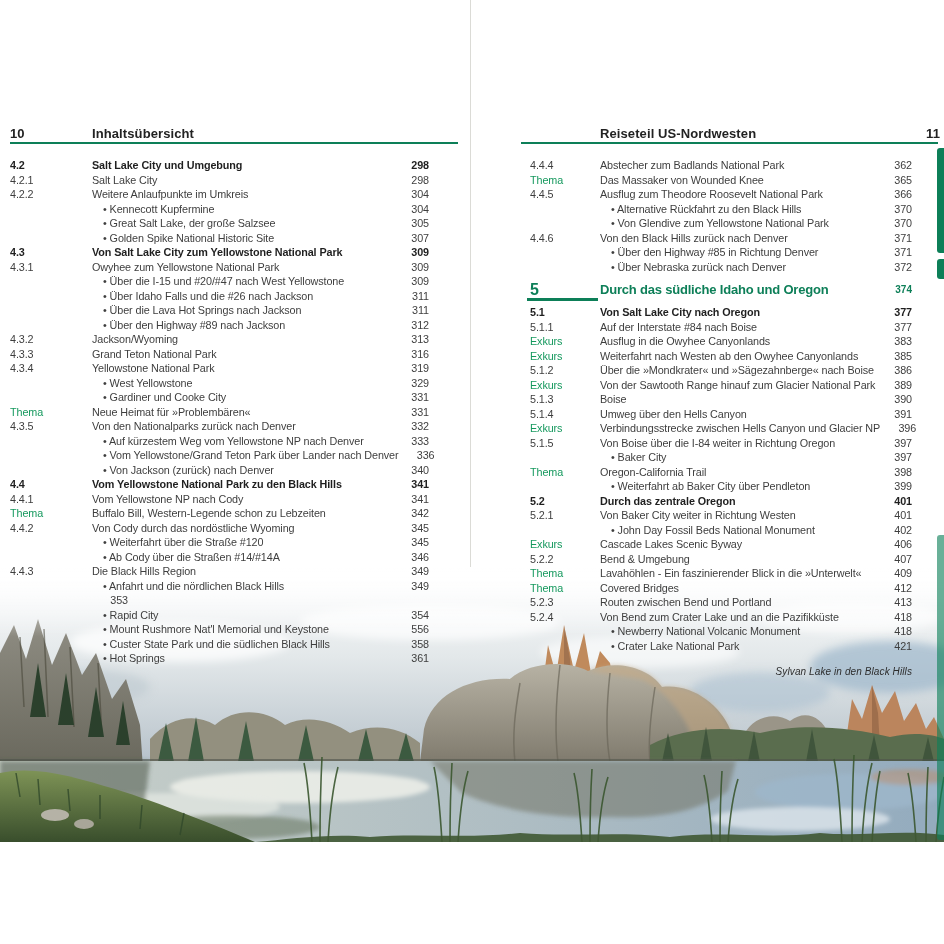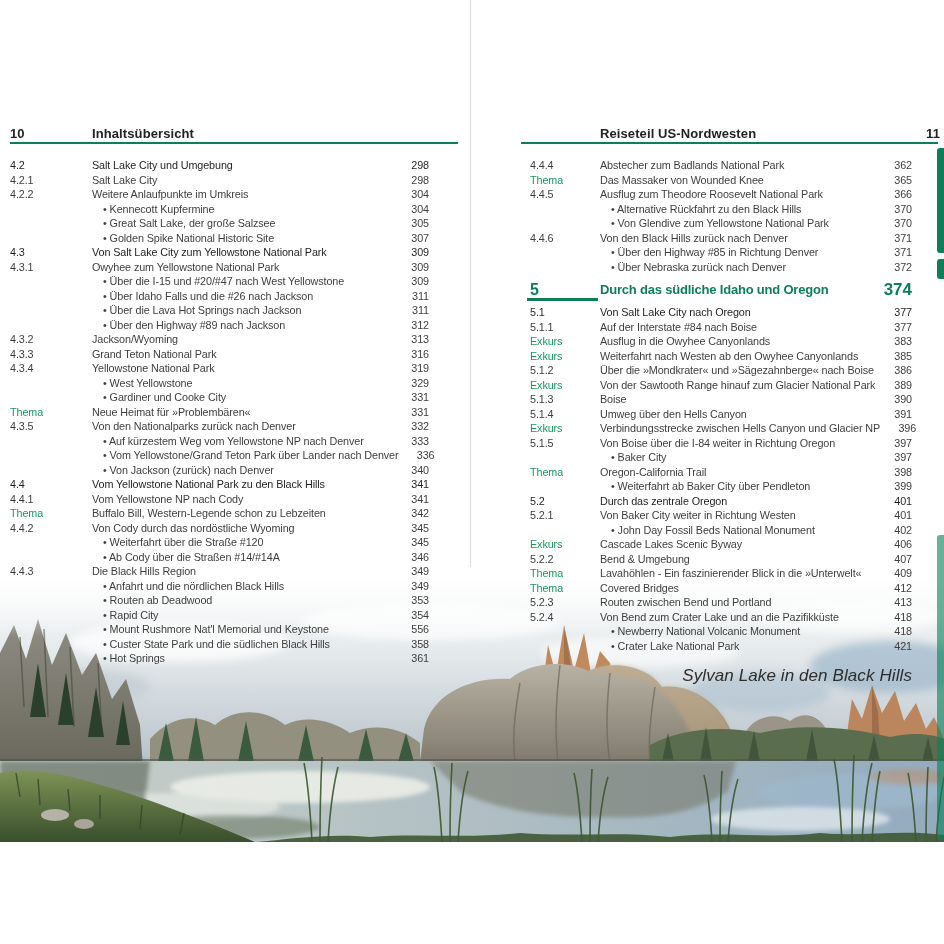--- a/index.html
+++ b/index.html
@@ -19,33 +19,33 @@
   
   .toc{position:absolute;top:158px;z-index:2;}
   .toc-left{left:10px;width:419px;}
   .toc-right{left:530px;width:382px;}
   .row{display:flex;line-height:14.5px;font-size:10.8px;color:var(--body);letter-spacing:-0.1px;}
   .toc-left .c-num{width:82px;}
   .toc-right .c-num{width:70px;}
   .c-num{flex:none;}
   .c-title{flex:1;white-space:nowrap;}
   .c-page{flex:none;width:36px;text-align:right;}
-  .row.section{font-weight:normal;color:var(--bold);}
+  .row.section{font-weight:bold;color:var(--bold);}
   .row.label .c-num{color:var(--label);font-weight:normal;}
   .row.bullet .c-title{padding-left:11px;}
   
   .chapter-row{display:flex;align-items:flex-end;margin:7px 0 6px 0;}
   .ch-num{width:70px;flex:none;font-size:16px;font-weight:bold;color:var(--accent);position:relative;line-height:18px;}
   .ch-num::after{content:'';position:absolute;left:-3px;right:2px;bottom:-2px;height:3px;background:var(--accent);}
   .ch-title{flex:1;font-size:13px;font-weight:bold;color:var(--accent);letter-spacing:-0.2px;line-height:18px;white-space:nowrap;}
-  .ch-page{flex:none;width:36px;text-align:right;font-size:17px;font-weight:bold;color:var(--accent);line-height:18px;}
+  .ch-page{flex:none;width:36px;text-align:right;font-size:10px;font-weight:bold;color:var(--accent);line-height:18px;}
   
   .photo{position:absolute;left:0;top:567px;width:944px;height:275px;z-index:0;}
   .photo svg{display:block;}
-  .caption{position:absolute;right:32px;top:99px;font-size:17px;font-style:italic;color:#2d2d2d;z-index:2;letter-spacing:.1px;}
+  .caption{position:absolute;right:32px;top:99px;font-size:10px;font-style:italic;color:#2d2d2d;z-index:2;letter-spacing:.1px;}
   
   .tab{position:absolute;right:0;width:7px;background:var(--accent);border-radius:3px 0 0 3px;z-index:3;}
   .tab1{top:148px;height:105px;}
   .tab2{top:259px;height:20px;}
   .tab3{top:535px;height:305px;opacity:.62;}
 </style>
 </head>
 <body>
 
 <div class="screen">
@@ -206,21 +206,20 @@
         <span class="c-title">Die Black Hills Region</span>
         <span class="c-page">349</span>
       </div>
       <div class="row bullet">
         <span class="c-num"></span>
         <span class="c-title">• Anfahrt und die nördlichen Black Hills</span>
         <span class="c-page">349</span>
       </div>
       <div class="row bullet">
         <span class="c-num"></span>
-        <span class="c-title">• Routen ab Deadwood</span>
         <span class="c-page">353</span>
       </div>
       <div class="row bullet">
         <span class="c-num"></span>
         <span class="c-title">• Rapid City</span>
         <span class="c-page">354</span>
       </div>
       <div class="row bullet">
         <span class="c-num"></span>
         <span class="c-title">• Mount Rushmore Nat'l Memorial und Keystone</span>

